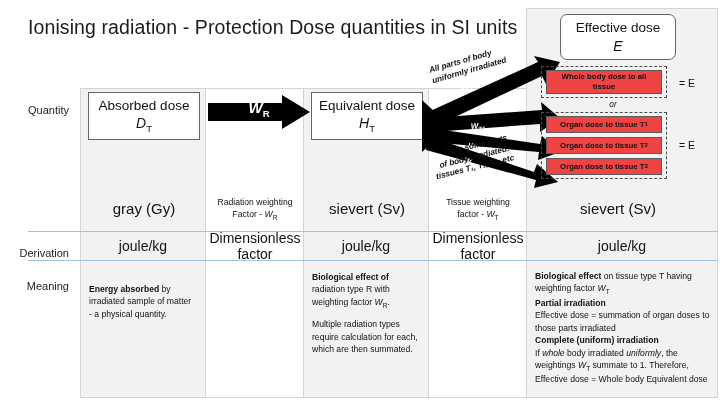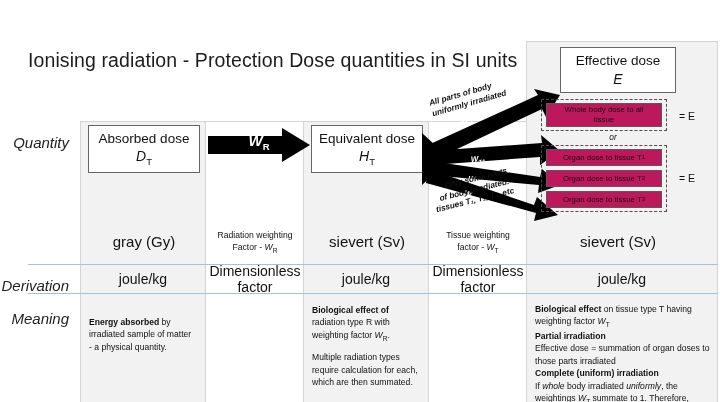--- a/index.html
+++ b/index.html
@@ -4,33 +4,33 @@
 <style>
   html,body{margin:0;padding:0;}
   body{
     width:720px;height:402px;
     background:#ffffff;
     font-family:"Liberation Sans", sans-serif;
     color:#1a1a1a;
     overflow:hidden;
     position:relative;
   }
-  #root{position:relative;width:720px;height:290px;margin-top:33px;}
+  #root{position:relative;width:720px;height:290px;}
 
   .title{
     position:absolute;left:28px;top:16px;
     font-size:19.5px;font-weight:400;color:#1c1c1c;
     white-space:nowrap;letter-spacing:0.1px;
   }
 
   
   .cell{position:absolute;box-sizing:border-box;}
   .rowlabel{
     display:flex;align-items:center;justify-content:flex-end;
-    font-style:italic;font-size:15px;color:#222;
+    font-size:11px;color:#222;
     text-align:left;padding-right:9px;line-height:1.35;
   }
 
   
   .band{position:absolute;background:#f2f2f2;border:1px solid #d4d4d4;box-sizing:border-box;}
   .band-white{position:absolute;background:#ffffff;border:1px solid #d4d4d4;box-sizing:border-box;}
 
   .hline{position:absolute;height:1px;background:#9dc3e6;}
 
   
@@ -90,23 +90,23 @@
     font-size:8.2px;line-height:1.28;color:#111;white-space:nowrap;
   }
 
   
   .dashgrp{
     position:absolute;box-sizing:border-box;
     border:1.4px dashed #4d4d4d;background:transparent;
   }
   .rbox{
     position:absolute;box-sizing:border-box;
-    background:#be185d;border:1.2px solid #5a5a5a;
+    background:#ef4444;border:1.2px solid #5a5a5a;
     display:flex;align-items:center;justify-content:center;
-    text-align:center;font-size:7.8px;line-height:1.25;color:#111;
+    text-align:center;font-size:7.8px;line-height:1.25;color:#111;font-weight:bold;
   }
   .rbox sub{font-size:6px;}
   .orlbl{
     position:absolute;font-style:italic;font-size:8.4px;color:#111;
     text-align:center;
   }
   .eqE{
     position:absolute;font-size:10.5px;color:#111;white-space:nowrap;
   }
 </style>
@@ -197,21 +197,21 @@
     <div style="padding-left:6px;">of body irradiated:</div>
     <div>tissues T₁, T₂, T₃, etc</div>
   </div>
 
   <div class="unit unit-small" style="left:431px;top:196px;width:94px;height:28px;flex-direction:column;">
     <span>Tissue weighting</span>
     <span><span>factor - </span><i>W</i><sub>T</sub></span>
   </div>
   <div class="deriv" style="left:429px;top:233px;width:98px;height:26px;">Dimensionless factor</div>
 
-  <div class="qbox" style="left:560px;top:14px;width:116px;height:46px;">
+  <div class="qbox" style="left:560px;top:14px;width:116px;height:46px;border-radius:7px;">
     <span>Effective dose</span>
     <span class="sym">E</span>
   </div>
 
   <div class="dashgrp" style="left:541px;top:66px;width:126px;height:32px;"></div>
   <div class="rbox" style="left:546px;top:70px;width:116px;height:24px;flex-direction:column;">
     <span>Whole body dose to all</span>
     <span>tissue</span>
   </div>
   <div class="eqE" style="left:679px;top:77px;"><span>= E</span></div>

